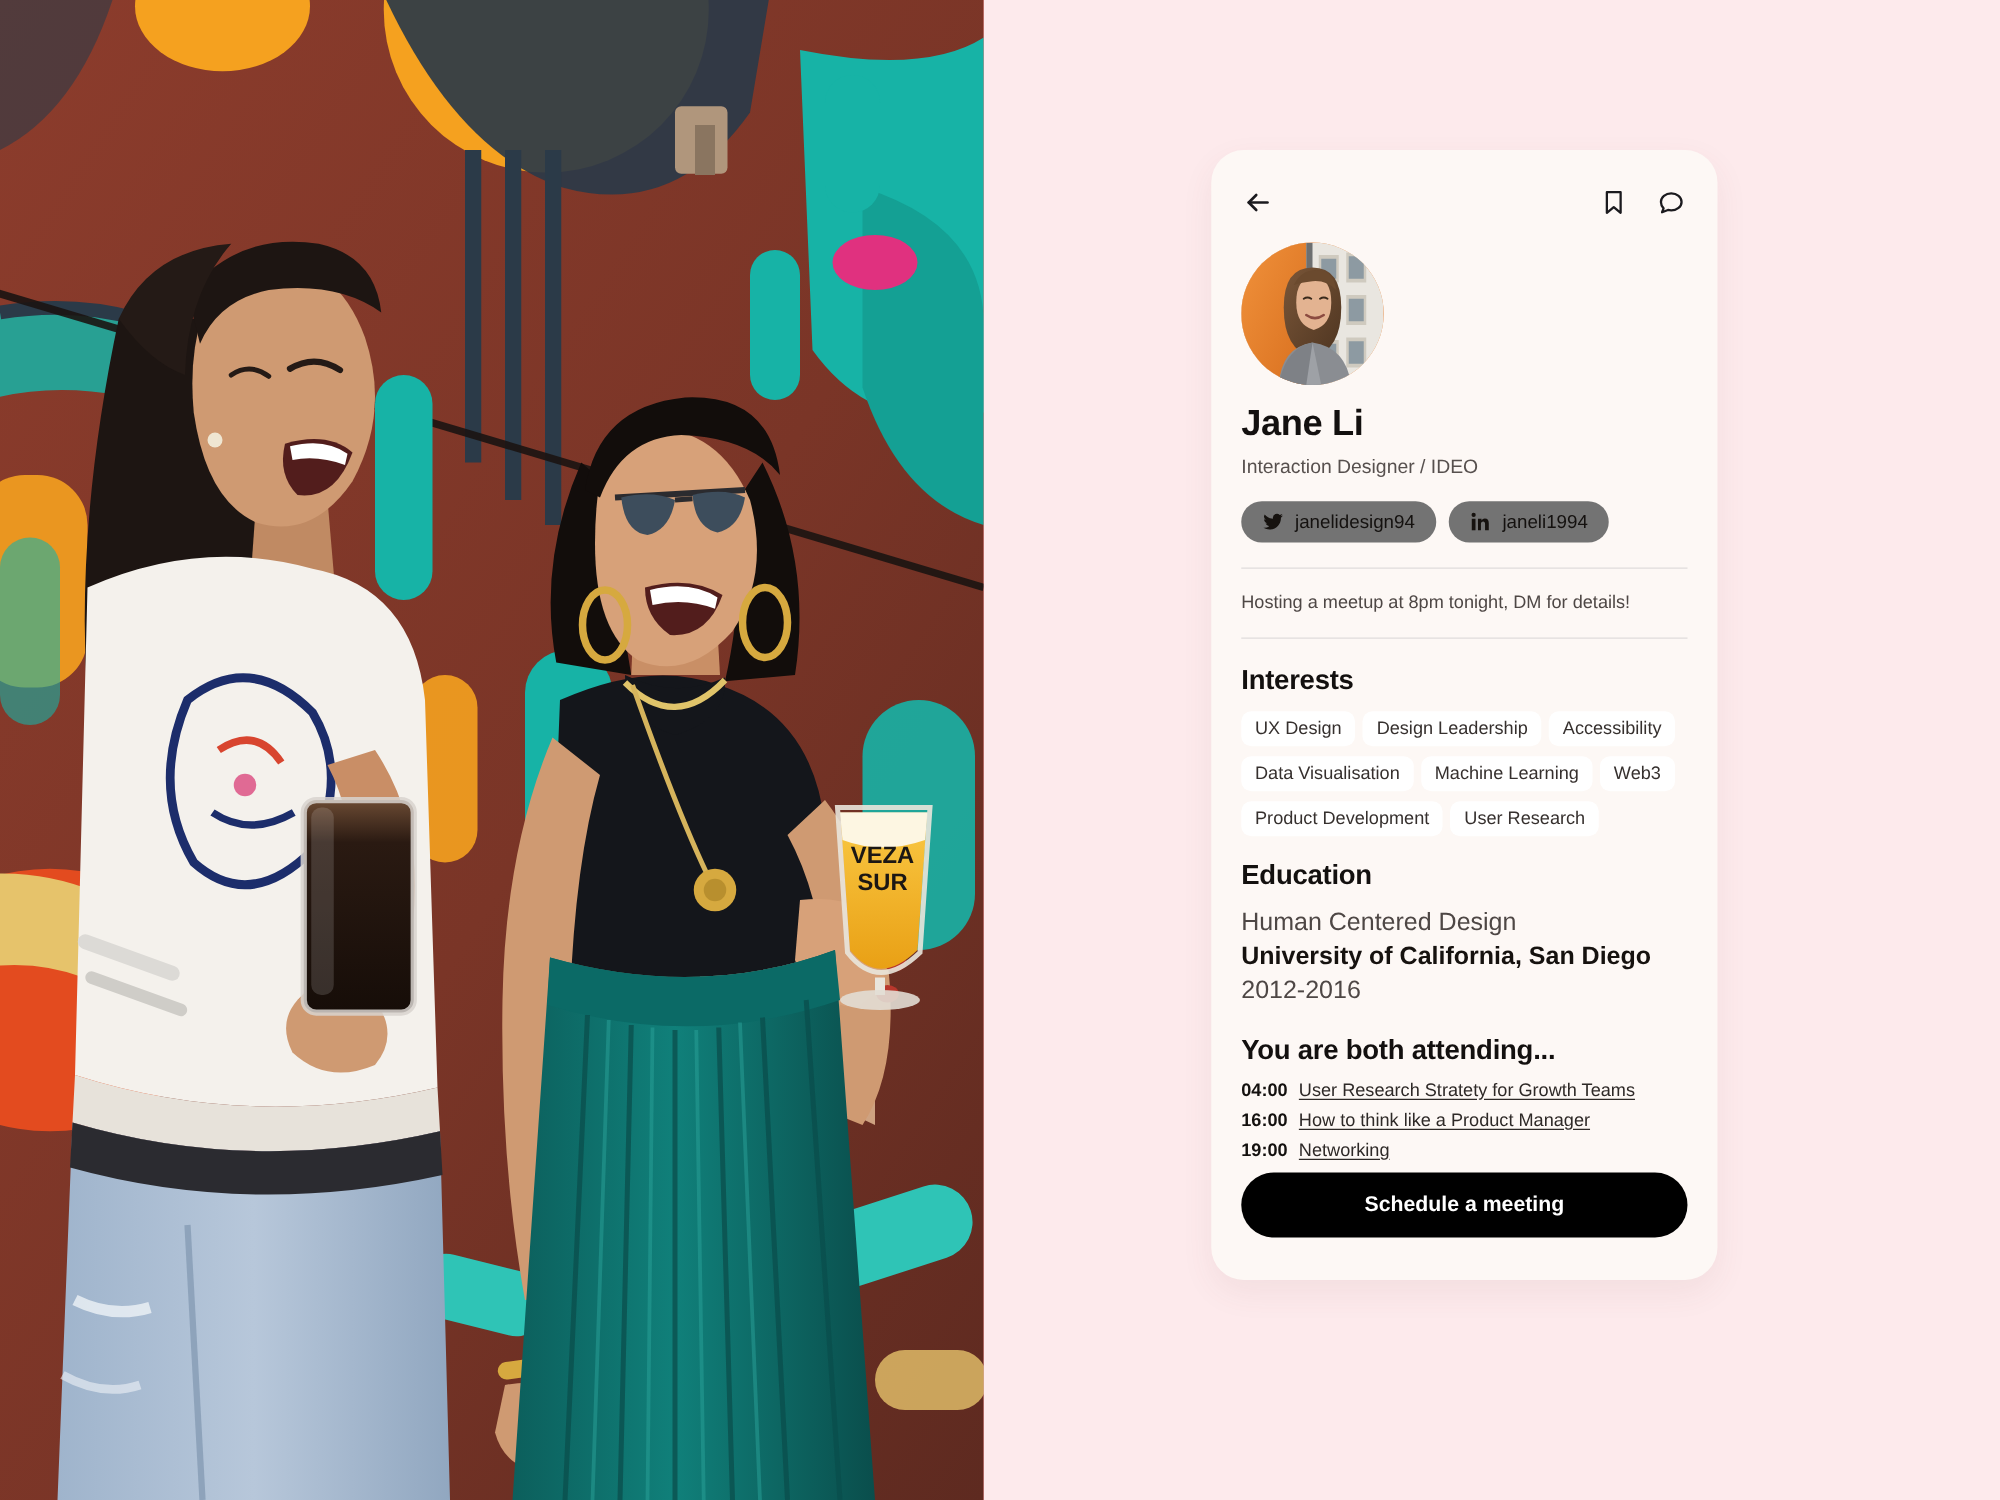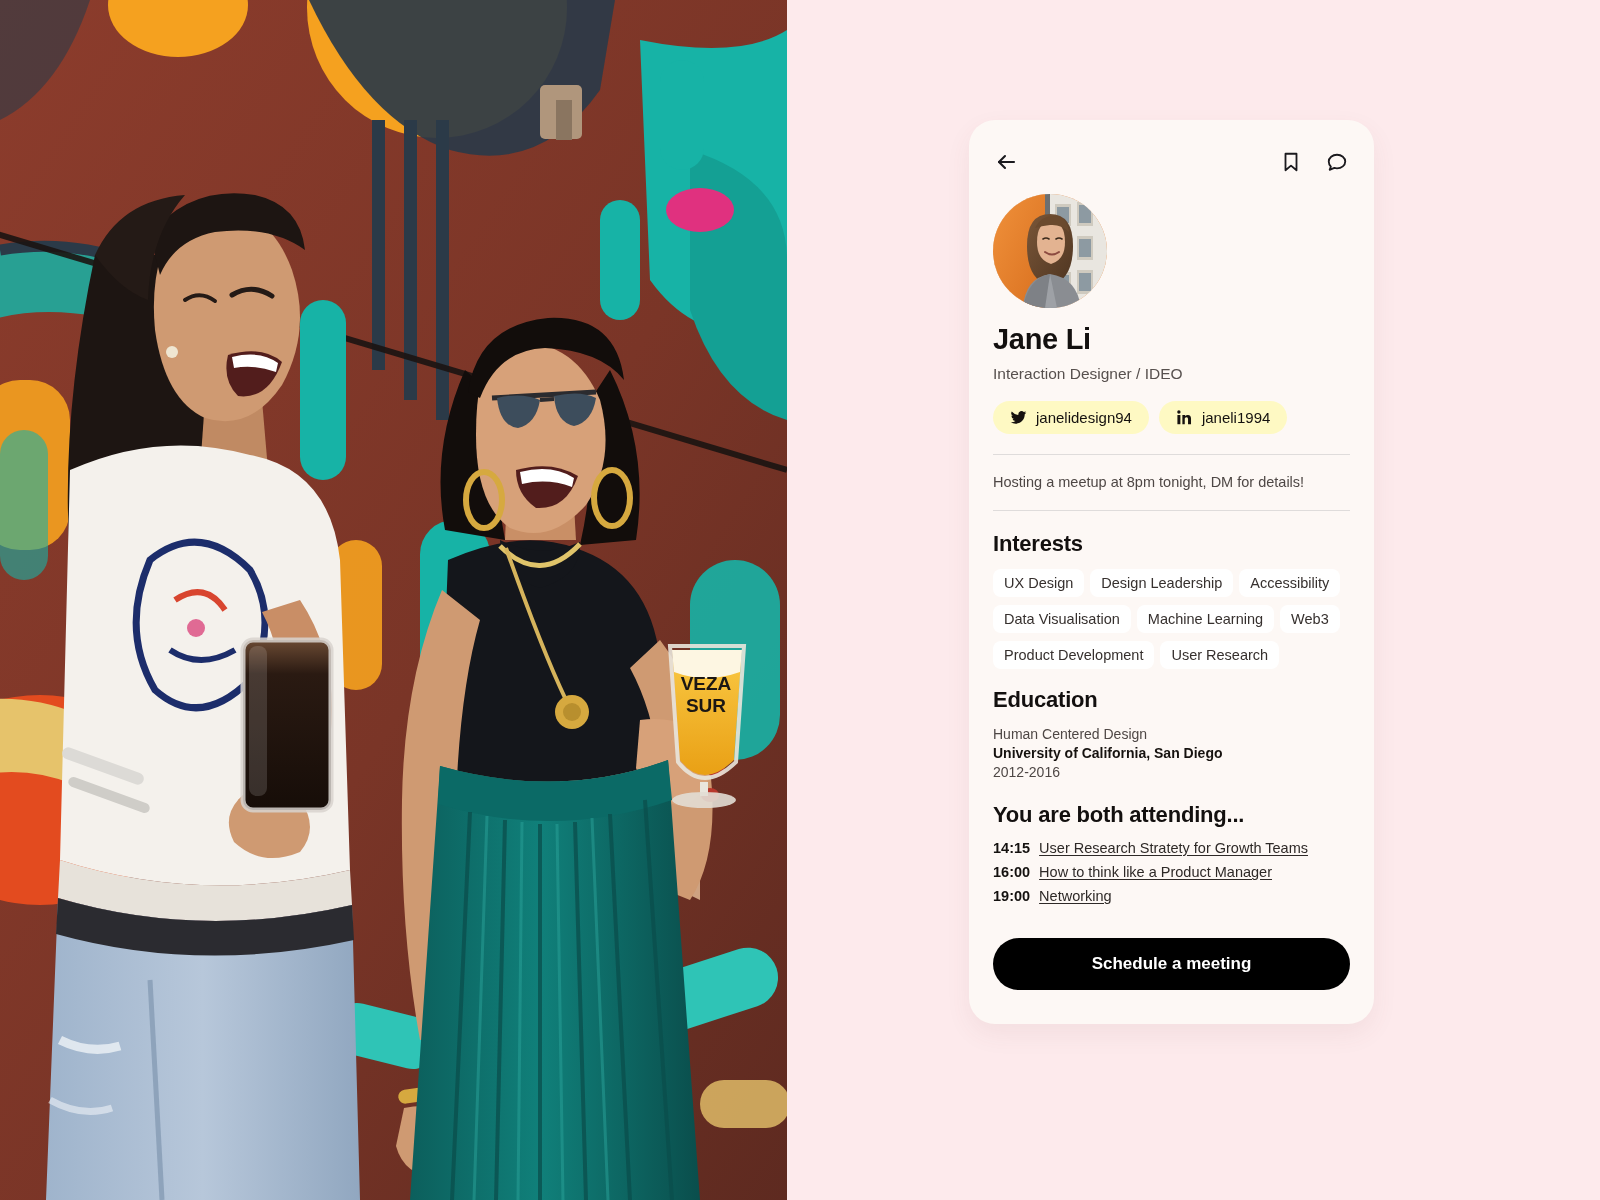--- a/index.html
+++ b/index.html
@@ -98,21 +98,21 @@
     line-height: 1.3;
     margin-bottom: 17px;
   }
 
   
   .social-row { display: flex; gap: 10px; margin-bottom: 20px; }
   .social-pill {
     display: inline-flex;
     align-items: center;
     gap: 9px;
-    background: #fef9c3;
+    background: #737373;
     border-radius: 999px;
     padding: 8px 17px;
     cursor: pointer;
   }
   .social-handle {
     font-size: 15px;
     color: #14110f;
     white-space: nowrap;
   }
   .social-ico { display: inline-flex; align-items: center; }
@@ -151,21 +151,21 @@
     background: #ffffff;
     border-radius: 8px;
     padding: 6px 11px;
     font-size: 14.5px;
     color: #36302e;
     white-space: nowrap;
     cursor: pointer;
   }
 
   
-  .edu-line { font-size: 14px; color: #4e4745; line-height: 1.37; }
+  .edu-line { font-size: 20px; color: #4e4745; line-height: 1.37; }
   .edu-line.bold { font-weight: 700; color: #16120f; }
 
   
   .sched-list { margin-top: 2px; }
   .sched-row {
     display: flex;
     align-items: baseline;
     gap: 9px;
     margin-bottom: 8px;
     font-size: 14.5px;
@@ -488,21 +488,21 @@
         </div>
 
         <div class="section-title tight">Education</div>
         <div class="edu-line">Human Centered Design</div>
         <div class="edu-line bold">University of California, San Diego</div>
         <div class="edu-line">2012-2016</div>
 
         <div class="section-title">You are both attending...</div>
         <div class="sched-list">
           <div class="sched-row">
-            <span class="sched-time">14:15</span>
+            <span class="sched-time">04:00</span>
             <span class="sched-link">User Research Stratety for Growth Teams</span>
           </div>
           <div class="sched-row">
             <span class="sched-time">16:00</span>
             <span class="sched-link">How to think like a Product Manager</span>
           </div>
           <div class="sched-row">
             <span class="sched-time">19:00</span>
             <span class="sched-link">Networking</span>
           </div>

